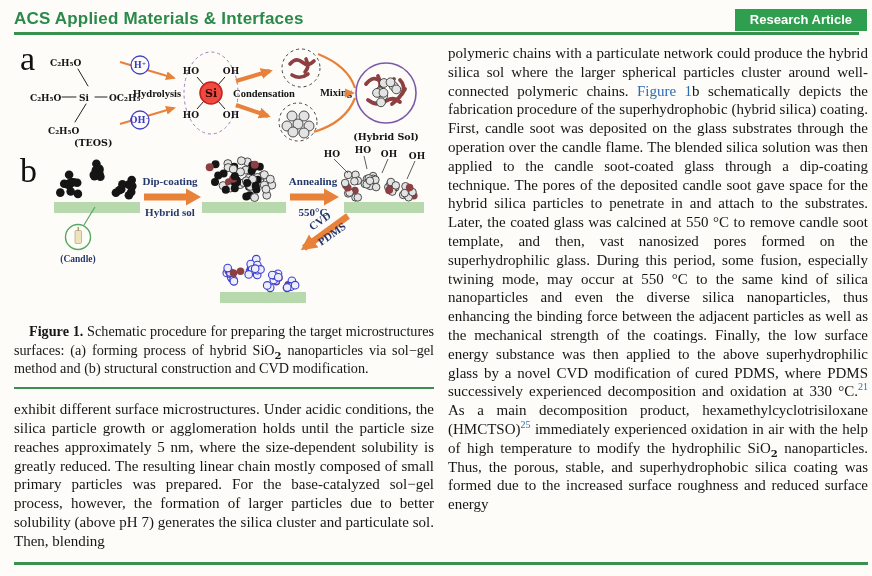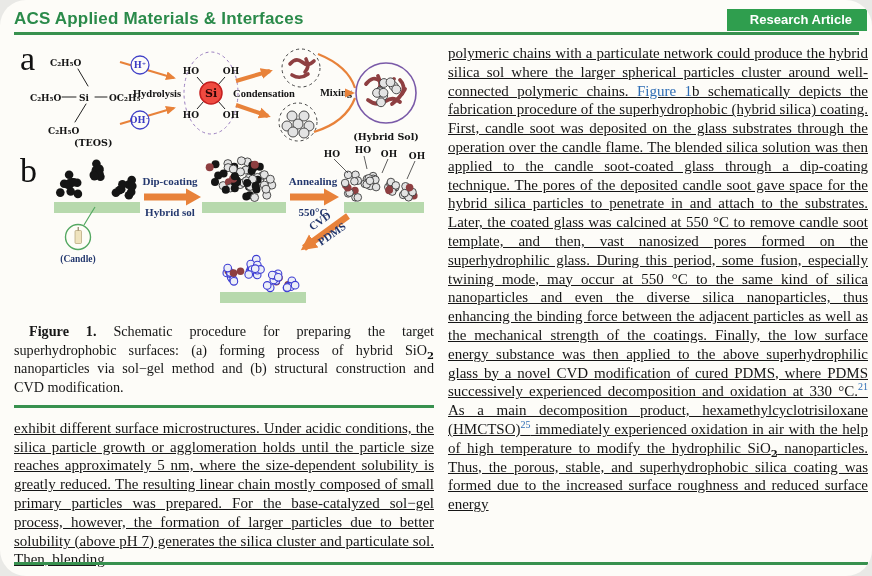--- a/index.html
+++ b/index.html
@@ -1,34 +1,34 @@
 <!DOCTYPE html>
 <html><head>
 <meta charset="utf-8">
 <style>
   html,body{margin:0;padding:0;background:#e9e9e6;}
   .page{position:relative;width:872px;height:576px;background:#fdfcf8;overflow:hidden;
-        font-family:"Liberation Serif",serif;color:#161616;border-radius:26px;}
+        font-family:"Liberation Serif",serif;color:#161616;}
   
   .hdr-title{position:absolute;left:14px;top:9px;font-family:"Liberation Sans",sans-serif;
         font-weight:bold;font-size:17px;color:#2a8a4a;letter-spacing:.2px;}
   .hdr-badge{position:absolute;right:5px;top:9px;background:#2f9e4e;color:#fff;
         font-family:"Liberation Sans",sans-serif;font-weight:bold;font-size:13px;
-        padding:3px 15px 4px 23px;}
+        padding:3px 15px 4px 15px;}
   .rule{position:absolute;background:#38914f;}
   .rule.top{left:14px;right:13px;top:32px;height:3px;}
   .rule.bottom{left:14px;right:4px;top:562px;height:2.5px;}
   
   .columns{position:absolute;left:14px;top:40px;width:854px;display:flex;gap:14px;}
   .col{width:420px;}
   figure{margin:0;}
   .caption{margin:8px 0 0 0;font-size:14.2px;line-height:18.6px;text-align:justify;}
   .caption b{font-weight:bold;margin-left:15px;}
   .colrule{height:2.5px;background:#38914f;margin:9px 0 11px 0;}
-  p.bodytext{margin:0;font-size:15px;line-height:18.8px;text-align:justify;text-decoration:underline;}
+  p.bodytext{margin:0;font-size:15px;line-height:18.8px;text-align:justify;}
   .col.right p.bodytext{margin-top:4px;}
   a.figlink{color:#2e6db4;text-decoration:none;cursor:pointer;}
   sup.ref{color:#2e6db4;font-size:10px;vertical-align:super;line-height:0;cursor:pointer;}
   sub.chem{font-size:10px;vertical-align:sub;line-height:0;}
   
   svg text{user-select:none;}
   .panel{font:400 34px "Liberation Serif",serif;fill:#111;}
   .chem{font:bold 9px "DejaVu Serif",serif;fill:#151515;}
   .chemlbl{font:bold 9.5px "DejaVu Serif",serif;fill:#151515;}
   .ion{font:bold 8.5px "DejaVu Serif",serif;fill:#3b3bc4;}
@@ -382,21 +382,21 @@
               <circle cx="277.9" cy="240.8" r="3.8" fill="#eceef8" stroke="#3d3dd2" stroke-width="1.1"></circle>
               <circle cx="274.8" cy="246.2" r="3.8" fill="#eceef8" stroke="#3d3dd2" stroke-width="1.1"></circle>
               <circle cx="273.0" cy="247.8" r="3.8" fill="#eceef8" stroke="#3d3dd2" stroke-width="1.1"></circle>
               <circle cx="276.7" cy="246.7" r="3.8" fill="#eceef8" stroke="#3d3dd2" stroke-width="1.1"></circle>
               <circle cx="281.1" cy="245.2" r="3.8" fill="#eceef8" stroke="#3d3dd2" stroke-width="1.1"></circle>
               <circle cx="273.2" cy="247.5" r="3.8" fill="#eceef8" stroke="#3d3dd2" stroke-width="1.1"></circle>
             </g>
         </svg>
       </figure>
 
-      <p class="caption"><b>Figure 1.</b><span> Schematic procedure for preparing the target superhydrophobic surfaces: (a) forming process of hybrid SiO</span><sub class="chem">2</sub><span> nanoparticles via sol−gel method and (b) structural construction and CVD modification.</span></p>
+      <p class="caption"><b>Figure 1.</b><span> Schematic procedure for preparing the target microstructures surfaces: (a) forming process of hybrid SiO</span><sub class="chem">2</sub><span> nanoparticles via sol−gel method and (b) structural construction and CVD modification.</span></p>
 
       <div class="colrule"></div>
 
       <p class="bodytext">exhibit different surface microstructures. Under acidic conditions, the silica particle growth or agglomeration holds until the particle size reaches approximately 5 nm, where the size-dependent solubility is greatly reduced. The resulting linear chain mostly composed of small primary particles was prepared. For the base-catalyzed sol−gel process, however, the formation of larger particles due to better solubility (above pH 7) generates the silica cluster and particulate sol. Then, blending</p>
     </div>
 
     <div class="col right">
       <p class="bodytext"><span>polymeric chains with a particulate network could produce the hybrid silica sol where the larger spherical particles cluster around well-connected polymeric chains. </span><a class="figlink">Figure 1</a><span>b schematically depicts the fabrication procedure of the superhydrophobic (hybrid silica) coating. First, candle soot was deposited on the glass substrates through the operation over the candle flame. The blended silica solution was then applied to the candle soot-coated glass through a dip-coating technique. The pores of the deposited candle soot gave space for the hybrid silica particles to penetrate in and attach to the substrates. Later, the coated glass was calcined at 550 °C to remove candle soot template, and then, vast nanosized pores formed on the superhydrophilic glass. During this period, some fusion, especially twining mode, may occur at 550 °C to the same kind of silica nanoparticles and even the diverse silica nanoparticles, thus enhancing the binding force between the adjacent particles as well as the mechanical strength of the coatings. Finally, the low surface energy substance was then applied to the above superhydrophilic glass by a novel CVD modification of cured PDMS, where PDMS successively experienced decomposition and oxidation at 330 °C.</span><sup class="ref">21</sup><span> As a main decomposition product, hexamethylcyclotrisiloxane (HMCTSO)</span><sup class="ref">25</sup><span> immediately experienced oxidation in air with the help of high temperature to modify the hydrophilic SiO</span><sub class="chem">2</sub><span> nanoparticles. Thus, the porous, stable, and superhydrophobic silica coating was formed due to the increased surface roughness and reduced surface energy</span></p>
     </div>
 

